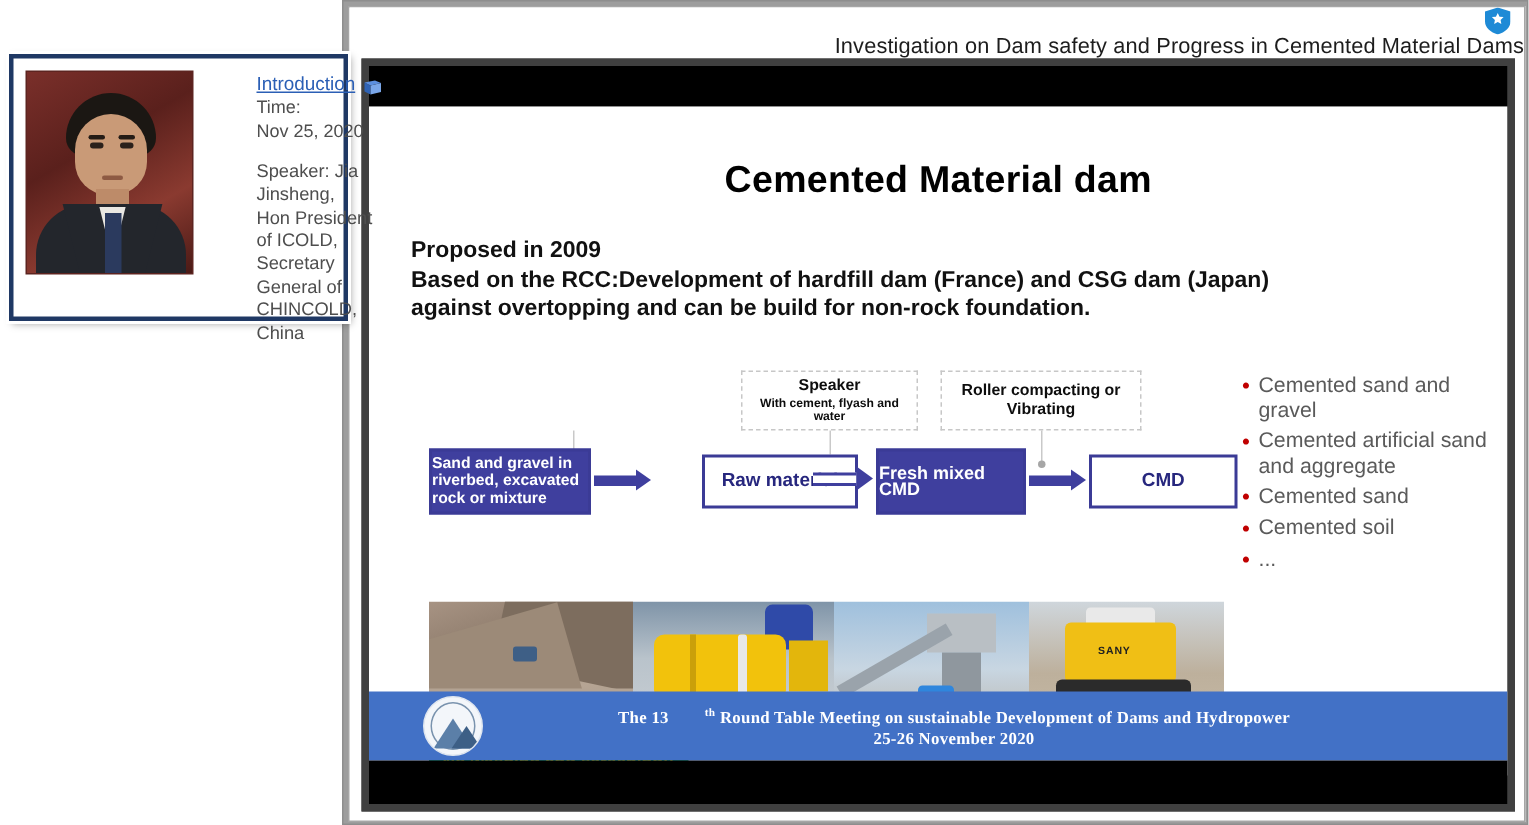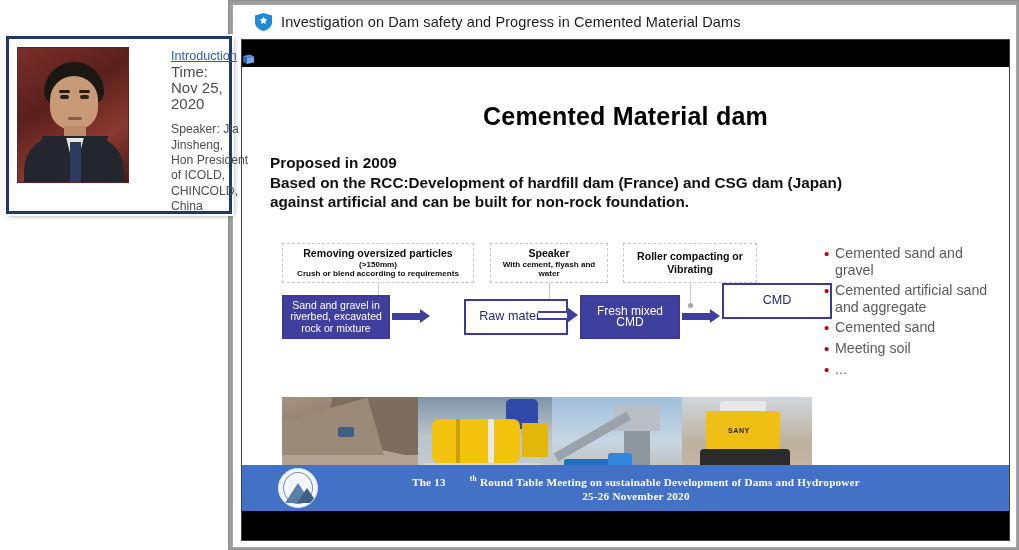--- a/index.html
+++ b/index.html
@@ -21,40 +21,41 @@
   .window-chrome {
     position: absolute; left: 3px; top: 3px;
     width: 785px; height: 544px;
     background: #ffffff;
     border: 1px solid #a6a6a6;
   }
   .titlebar {
     position: absolute; left: 0; top: 0;
     width: 100%; height: 34px;
     background: #ffffff;
-    display: flex; align-items: center;
+    display: flex; align-items: flex-end;
     padding-left: 22px;
     border-bottom: 1px solid #ffffff;
+    flex-direction: column;
   }
   .app-icon {
     width: 17px; height: 18px; flex: 0 0 auto;
     position: relative; margin-right: 9px;
   }
   .title-text {
     font-size: 14.5px; color: #1d1d1d;
     letter-spacing: 0.1px; white-space: nowrap;
     font-family: "Liberation Sans", sans-serif;
   }
 
   
   .slide-viewport {
     position: absolute; left: 8px; top: 34px;
     width: 769px; height: 502px;
     background: #404040;
-    border: 1px solid #404040;
+    border: 5px solid #404040;
     overflow: hidden;
   }
   .letterbox-top {
     position: absolute; left: 0; top: 0;
     width: 100%; height: 27px; background: #000000;
   }
   .letterbox-bottom {
     position: absolute; left: 0; bottom: 0;
     width: 100%; height: 29px; background: #000000;
   }
@@ -98,22 +99,21 @@
   }
   .stem-dot {
     position: absolute; width: 5px; height: 5px; border-radius: 50%;
     background: #a6a6a6;
   }
 
   .pbox {
     position: absolute;
     border: 2px solid #3b3b96;
     display: flex; align-items: center; justify-content: center;
-    text-align: center;
-    font-weight: normal; line-height: 11.5px;
+    font-weight: bold; line-height: 11.5px;
   }
   .pbox.filled { background: #3f3f9e; color: #ffffff; }
   .pbox.hollow { background: #ffffff; color: #27277e; }
 
   .arrow {
     position: absolute; height: 14px;
     display: flex; align-items: center;
   }
   .arrow .shaft { height: 7px; background: #3f3f9e; }
   .arrow .head {
@@ -284,21 +284,21 @@
     flex: 1; padding-left: 10px; padding-top: 2px;
     display: flex; flex-direction: column; margin-left: 32px;
   }
   .intro-line { display: flex; align-items: center; gap: 5px; }
   .intro-link {
     font-size: 12.6px; color: #2b5fb5; text-decoration: underline;
     font-family: "Liberation Sans", sans-serif; cursor: pointer;
   }
   .book-icon { width: 13px; height: 11px; position: relative; flex: 0 0 auto; }
   .card-meta {
-    font-size: 15px; color: #4e4e4e; line-height: 15.4px;
+    font-size: 12px; color: #4e4e4e; line-height: 15.4px;
     font-family: "Liberation Sans", sans-serif; margin-top: 1px;
   }
   .card-speaker {
     font-size: 12.2px; color: #4e4e4e; line-height: 15.4px;
     font-family: "Liberation Sans", sans-serif; margin-top: 11px;
   }
   .play-row {
     display: flex; align-items: center; gap: 6px;
     margin-top: 13px;
   }
@@ -339,30 +339,25 @@
       <div class="slide-viewport">
         <div class="letterbox-top"></div>
 
         <div class="slide-canvas">
 
           <div class="slide-title">Cemented Material dam</div>
 
           <div class="slide-body">
             <div class="ln">Proposed in 2009</div>
             <div class="ln">Based on the RCC:Development of hardfill dam (France) and CSG dam (Japan)</div>
-            <div class="ln">against artificial  and can be built for non-rock foundation.</div>
+            <div class="ln">against overtopping  and can be build for non-rock foundation.</div>
           </div>
 
           <div class="diagram">
 
-            <div class="dbox" style="left:0px; top:0px; width:192px; height:40px;">
-              <div class="dbox-title">Removing oversized particles</div>
-              <div class="dbox-sub">(&gt;150mm)</div>
-              <div class="dbox-sub">Crush or blend according to requirements</div>
-            </div>
 
             <div class="dbox" style="left:208px; top:0px; width:118px; height:40px;">
               <div class="dbox-title">Speaker</div>
               <div class="dbox-sub">With cement, flyash and</div>
               <div class="dbox-sub">water</div>
             </div>
 
             <div class="dbox" style="left:341px; top:0px; width:134px; height:40px; padding-top:6px;">
               <div class="dbox-title">Roller compacting or</div>
               <div class="dbox-title">Vibrating</div>
@@ -389,21 +384,21 @@
                 <div class="head"></div>
             </div>
 
             <div class="pbox filled" style="left:298px; top:52px; width:100px; height:44px; font-size:12px;">Fresh mixed CMD</div>
 
             <div class="arrow" style="left:400px; top:66px; width:38px;">
               <div class="shaft" style="width:28px;"></div>
                 <div class="head"></div>
             </div>
 
-            <div class="pbox hollow" style="left:440px; top:40px; width:110px; height:36px; font-size:12.6px;">CMD</div>
+            <div class="pbox hollow" style="left:440px; top:56px; width:99px; height:36px; font-size:12.6px;">CMD</div>
           </div>
 
           <div class="photo-strip">
             <div class="photo p1">
               <div class="rock-b"></div>
                 <div class="rock-a"></div>
                 <div class="rock-c"></div>
                 <div class="spec"></div>
             </div>
             <div class="photo p2">
@@ -446,21 +441,21 @@
             <div class="rl-item">
               <span class="rl-bullet">•</span>
               <span class="rl-text">Cemented artificial sand and aggregate</span>
             </div>
             <div class="rl-item">
               <span class="rl-bullet">•</span>
               <span class="rl-text">Cemented sand</span>
             </div>
             <div class="rl-item">
               <span class="rl-bullet">•</span>
-              <span class="rl-text">Meeting soil</span>
+              <span class="rl-text">Cemented soil</span>
             </div>
             <div class="rl-item">
               <span class="rl-bullet">•</span>
               <span class="rl-text">...</span>
             </div>
           </div>
         </div>
 
         <div class="conf-banner">
           <div class="conf-logo">
@@ -509,19 +504,20 @@
           </svg>
         </span>
       </div>
 
       <div class="card-meta">Time:</div>
       <div class="card-meta">Nov 25, 2020</div>
 
       <div class="card-speaker">
         <div>Speaker: Jia Jinsheng,</div>
         <div>Hon President of ICOLD,</div>
+        <div>Secretary General of</div>
         <div>CHINCOLD, China</div>
       </div>
 
     </div>
   </div>
 
 </div>
 
 </body></html>

